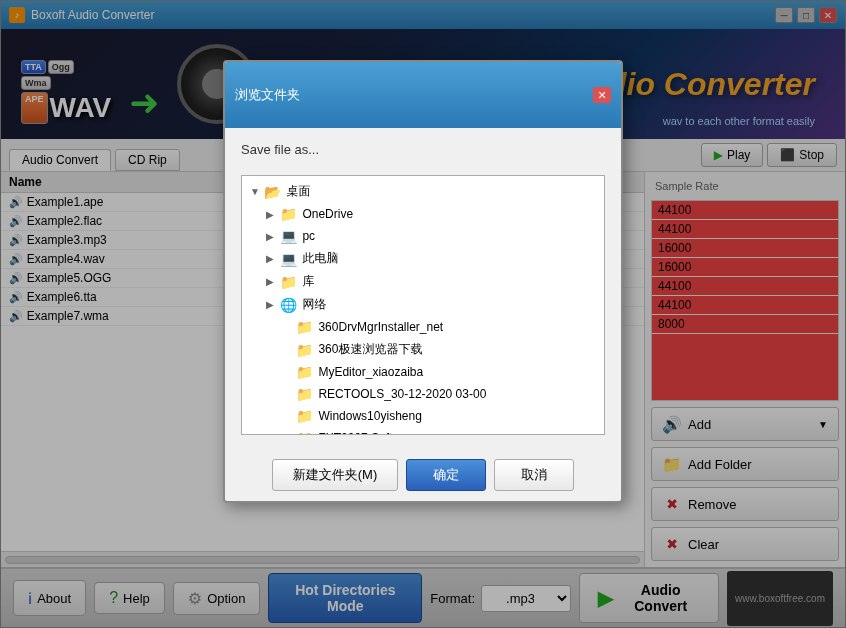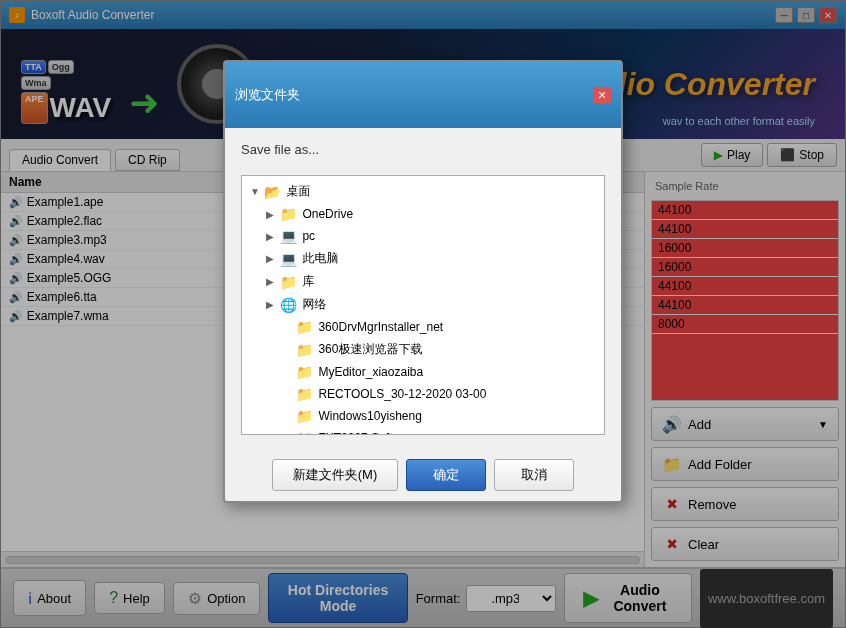--- a/index.html
+++ b/index.html
@@ -363,21 +363,21 @@
       font-size: 14px;
       font-weight: bold;
       cursor: pointer;
     }
     .convert-play-icon { color: #22aa22; font-size: 20px; }
 
     .watermark {
       margin-left: auto;
       background: #333;
       color: #aaa;
-      font-size: 13px;
+      font-size: 10px;
       padding: 22px 8px;
       border-radius: 3px;
       text-align: center;
     }
 
     
     .dialog-overlay {
       position: absolute;
       top: 0; left: 0; right: 0; bottom: 0;
       background: rgba(0,0,0,0.3);

